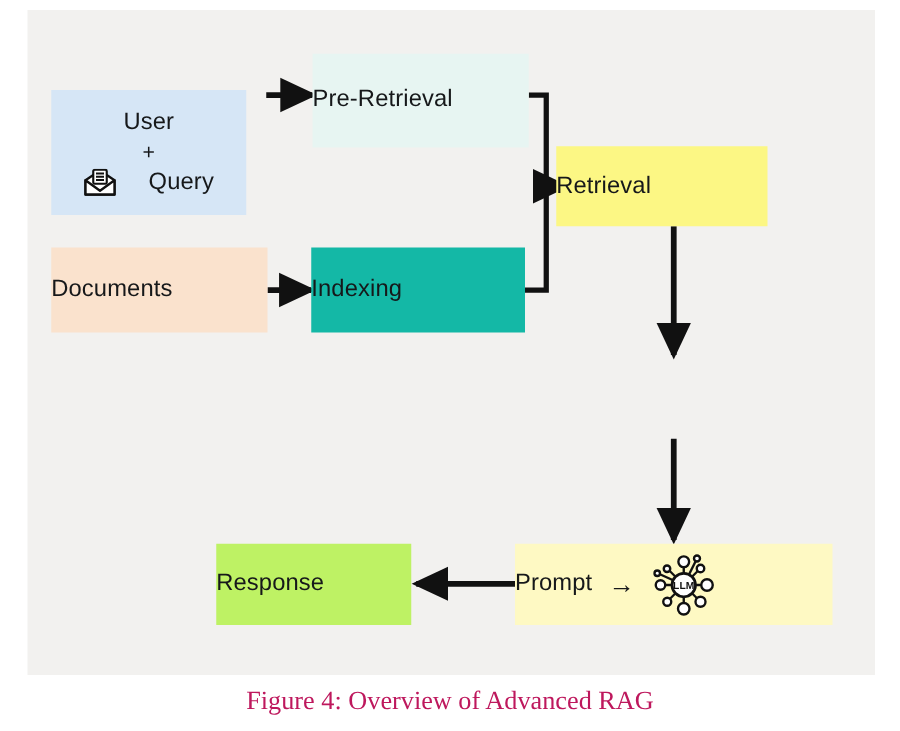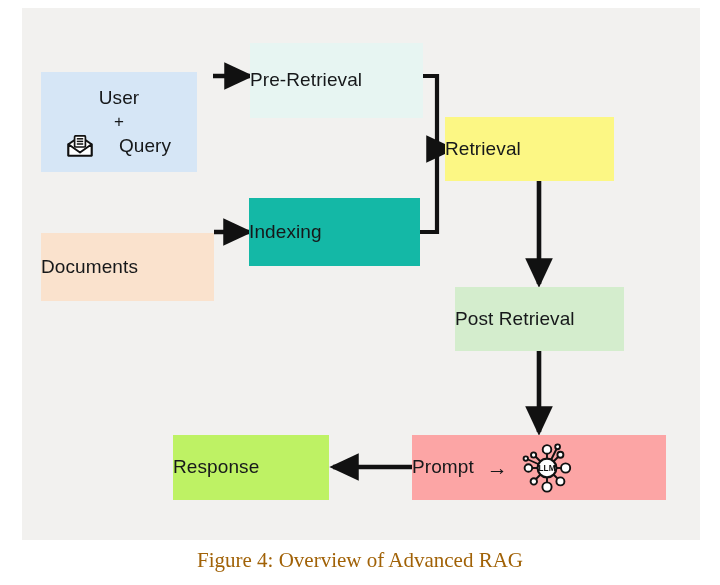--- a/index.html
+++ b/index.html
@@ -89,21 +89,21 @@
     pointer-events: none;
   }
   .caption {
     position: absolute;
     left: 0;
     top: 548px;
     width: 720px;
     text-align: center;
     font-family: "Liberation Serif", serif;
     font-size: 21px;
-    color: #a16207;
+    color: #be185d;
   }
 </style>
 </head>
 <body>
 
 <div id="figure-root">
 
   <div class="canvas"></div>
 
   <svg class="connectors" viewBox="0 0 720 585">
@@ -147,33 +147,30 @@
   </div>
 
   <div class="node" style="left:250px; top:43px; width:173px; height:75px; background:#e7f5f2;">
     <span>Pre-Retrieval</span>
   </div>
 
   <div class="node" style="left:445px; top:117px; width:169px; height:64px; background:#fcf784;">
     <span>Retrieval</span>
   </div>
 
-  <div class="node" style="left:41px; top:198px; width:173px; height:68px; background:#fae2cd;margin-top:35px;">
+  <div class="node" style="left:41px; top:198px; width:173px; height:68px; background:#fae2cd;">
     <span>Documents</span>
   </div>
 
   <div class="node" style="left:249px; top:198px; width:171px; height:68px; background:#14b8a6;">
     <span>Indexing</span>
   </div>
 
-  <div class="node" style="left:455px; top:287px; width:169px; height:64px; background:#d4edcd;">
-    <span>Post Retrieval</span>
-  </div>
-
-  <div class="node" style="left:412px; top:435px; width:254px; height:65px; background:#fca5a5;">
+
+  <div class="node" style="left:412px; top:435px; width:254px; height:65px; background:#fef9c3;">
     <span class="prompt-inner">
       <span>Prompt</span>
       <span class="arrow-glyph">→</span>
       <svg class="llm-icon" viewBox="0 0 52 52">
         <g stroke="#111111" stroke-width="1.9" fill="none">
           <line x1="26" y1="26" x2="26" y2="9"></line>
           <line x1="26" y1="26" x2="38" y2="14"></line>
           <line x1="26" y1="26" x2="43" y2="26"></line>
           <line x1="26" y1="26" x2="38" y2="38"></line>
           <line x1="26" y1="26" x2="26" y2="43"></line>

